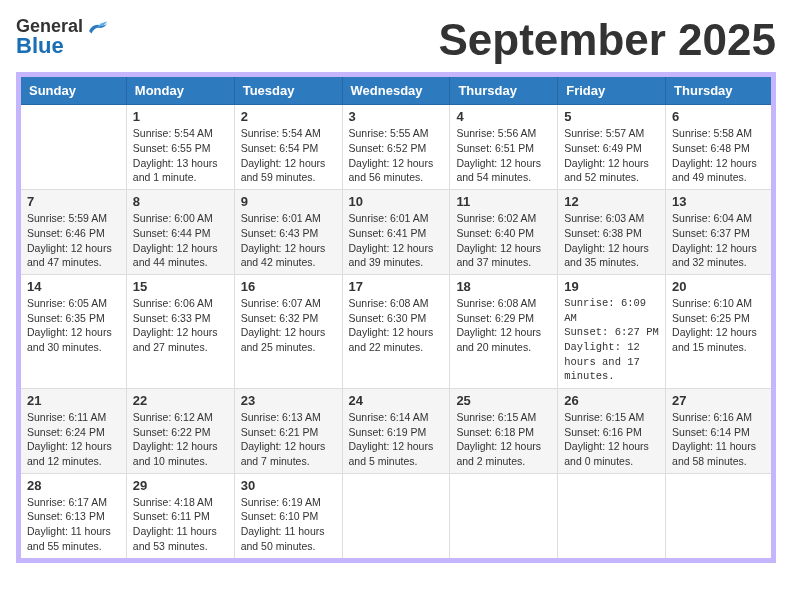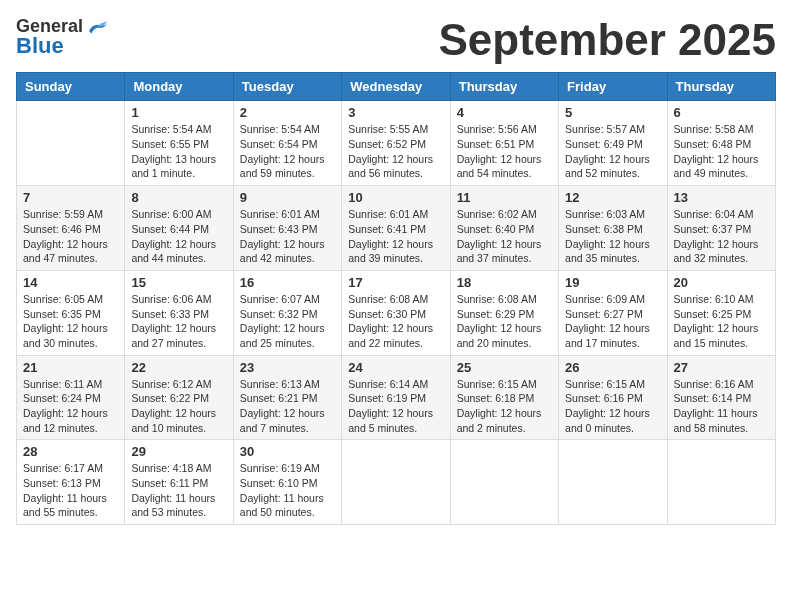--- a/index.html
+++ b/index.html
@@ -45,21 +45,21 @@
       color: #333;
       line-height: 1.1;
     }
     .location-subtitle {
       font-size: 15px;
       color: #555;
     }
     .calendar {
       width: 100%;
       border-collapse: collapse;
-      border: 1px solid #c4b5fd;
+      border: 5px solid #c4b5fd;
       padding-left: 46px;
     }
     .calendar th {
       background-color: #2e7abf;
       color: #fff;
       font-size: 13px;
       font-weight: bold;
       padding: 6px 8px;
       text-align: left;
       border: 1px solid #2668a6;
@@ -240,21 +240,21 @@
 Daylight: 12 hours and 22 minutes.</div>
         </td>
         <td>
           <span class="day-number">18</span>
           <div class="day-info" style="white-space: pre-line;">Sunrise: 6:08 AM
 Sunset: 6:29 PM
 Daylight: 12 hours and 20 minutes.</div>
         </td>
         <td>
           <span class="day-number">19</span>
-          <div class="day-info" style="white-space: pre-line;">Sunrise: 6:09 AM
+          <div class="day-info" style="white-space: pre-line; font-family: Liberation Mono, monospace;">Sunrise: 6:09 AM
 Sunset: 6:27 PM
 Daylight: 12 hours and 17 minutes.</div>
         </td>
         <td>
           <span class="day-number">20</span>
           <div class="day-info" style="white-space: pre-line;">Sunrise: 6:10 AM
 Sunset: 6:25 PM
 Daylight: 12 hours and 15 minutes.</div>
         </td>
       </tr>

